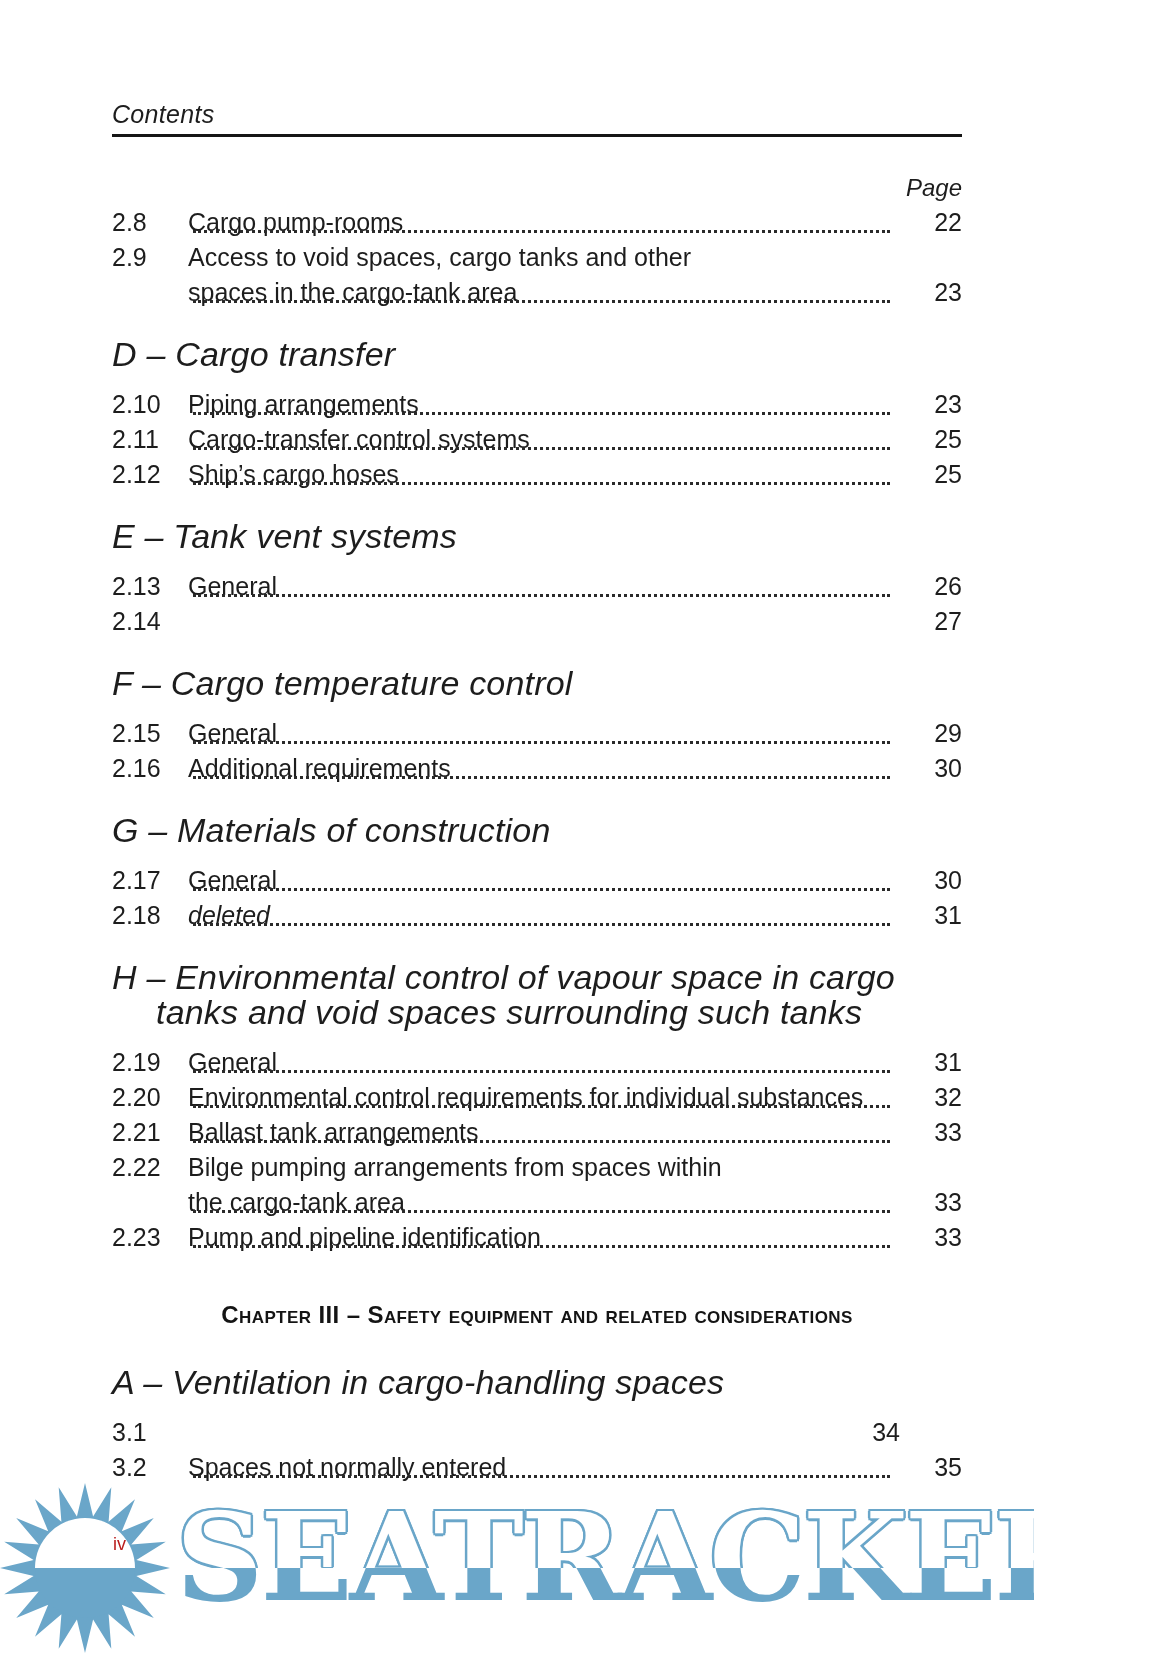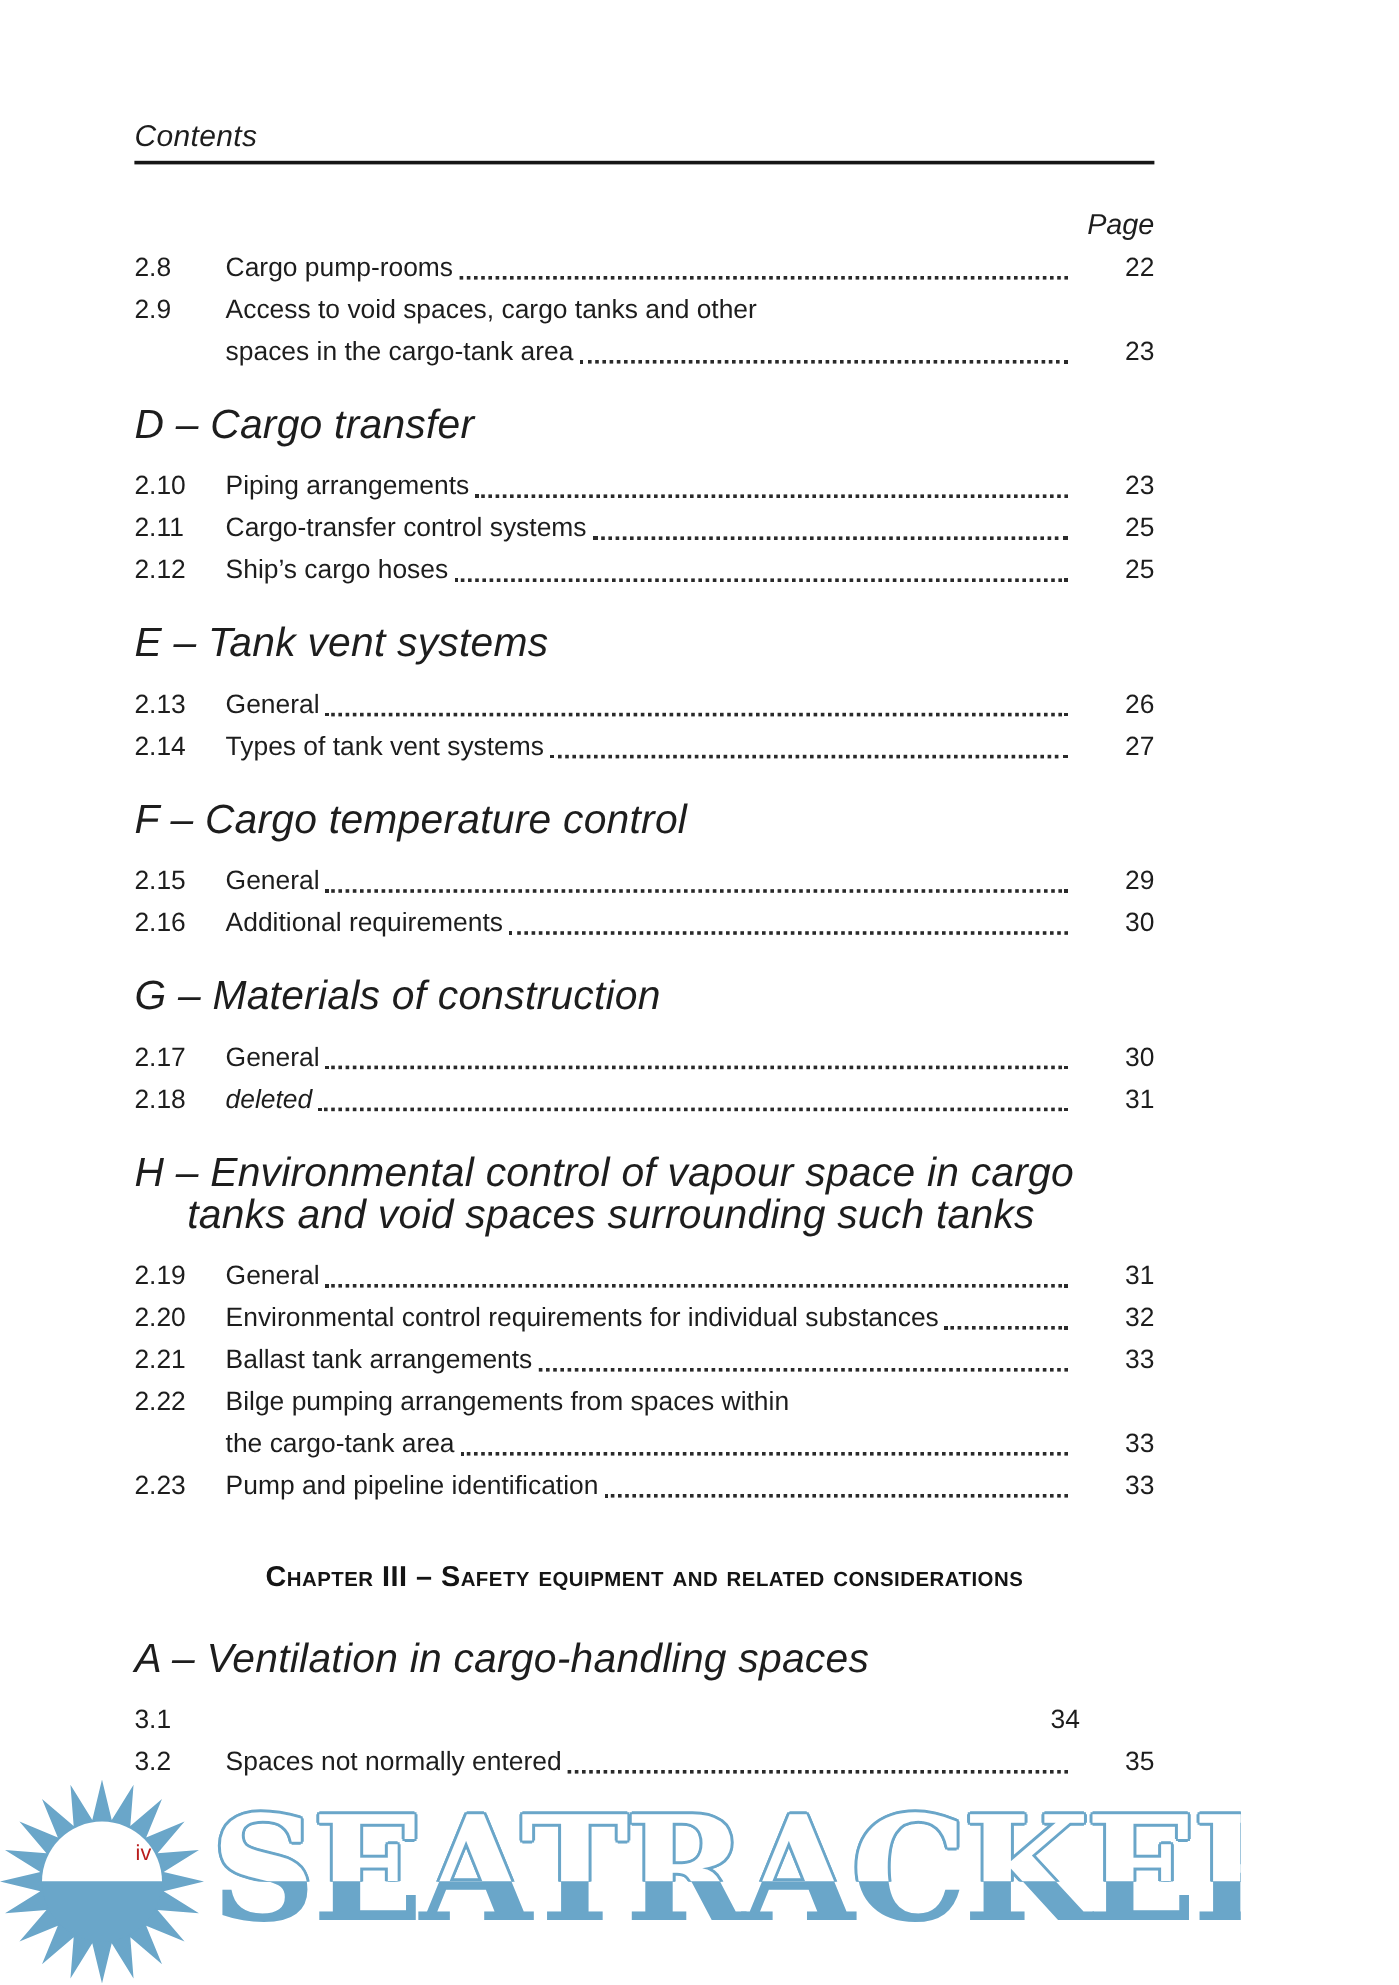--- a/index.html
+++ b/index.html
@@ -7,25 +7,25 @@
     position:relative; width:1034px; height:1654px; background:#ffffff;
     font-family:"Liberation Sans", sans-serif; color:#1d1d1d; overflow:hidden;
   }
   .content { position:absolute; left:112px; top:0; width:850px; }
 
   .header-title { font-style:italic; font-size:25px; line-height:30px; margin-top:99px; letter-spacing:0.3px; }
   .header-rule { border-bottom:3px solid #161616; margin-top:5px; }
 
   .page-label { text-align:right; font-style:italic; font-size:24px; line-height:35px; margin-top:33px; }
 
-  .entry { display:grid; grid-template-columns:76px 1fr 62px; font-size:22px; line-height:35px; }
+  .entry { display:grid; grid-template-columns:76px 1fr 62px; font-size:25px; line-height:35px; }
   .entry .num { }
   .entry .mid { min-width:0; }
   .entry .pg  { text-align:right; align-self:end; }
-  .line { display:flex; }
+  .line { display:flex;flex-direction:column; }
   .line .t { white-space:nowrap; }
   .it { font-style:italic; }
   .leader { flex:1 1 auto; position:relative; min-width:10px; }
   .leader::after {
     content:""; position:absolute; left:5px; right:10px; bottom:7px;
     border-bottom:3px dotted #2a2a2a;
   }
 
   .section { font-style:italic; font-size:34px; line-height:35px; margin:27px 0 15px 0; letter-spacing:0.2px; }
   .section .l2 { padding-left:44px; }
@@ -140,21 +140,20 @@
         <span class="leader"></span>
       </span>
         </span>
       <span class="pg">26</span>
     </div>
 
     <div class="entry">
       <span class="num">2.14</span>
       <span class="mid">
           <span class="line">
-        <span class="t">Types of tank vent systems</span>
         <span class="leader"></span>
       </span>
         </span>
       <span class="pg">27</span>
     </div>
 
     <div class="section">
       <div>F – Cargo temperature control</div>
     </div>
 

